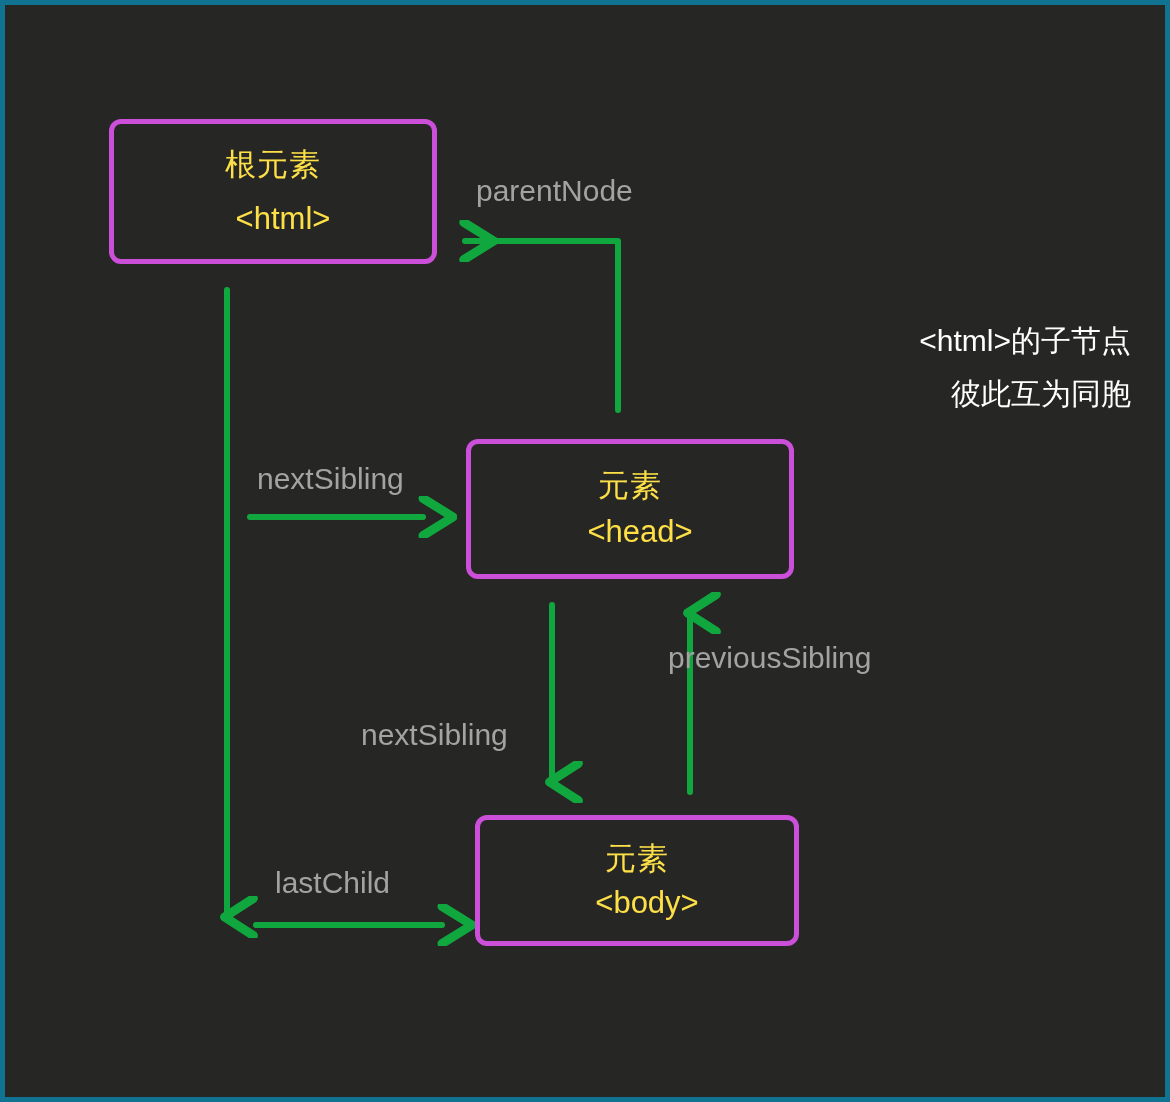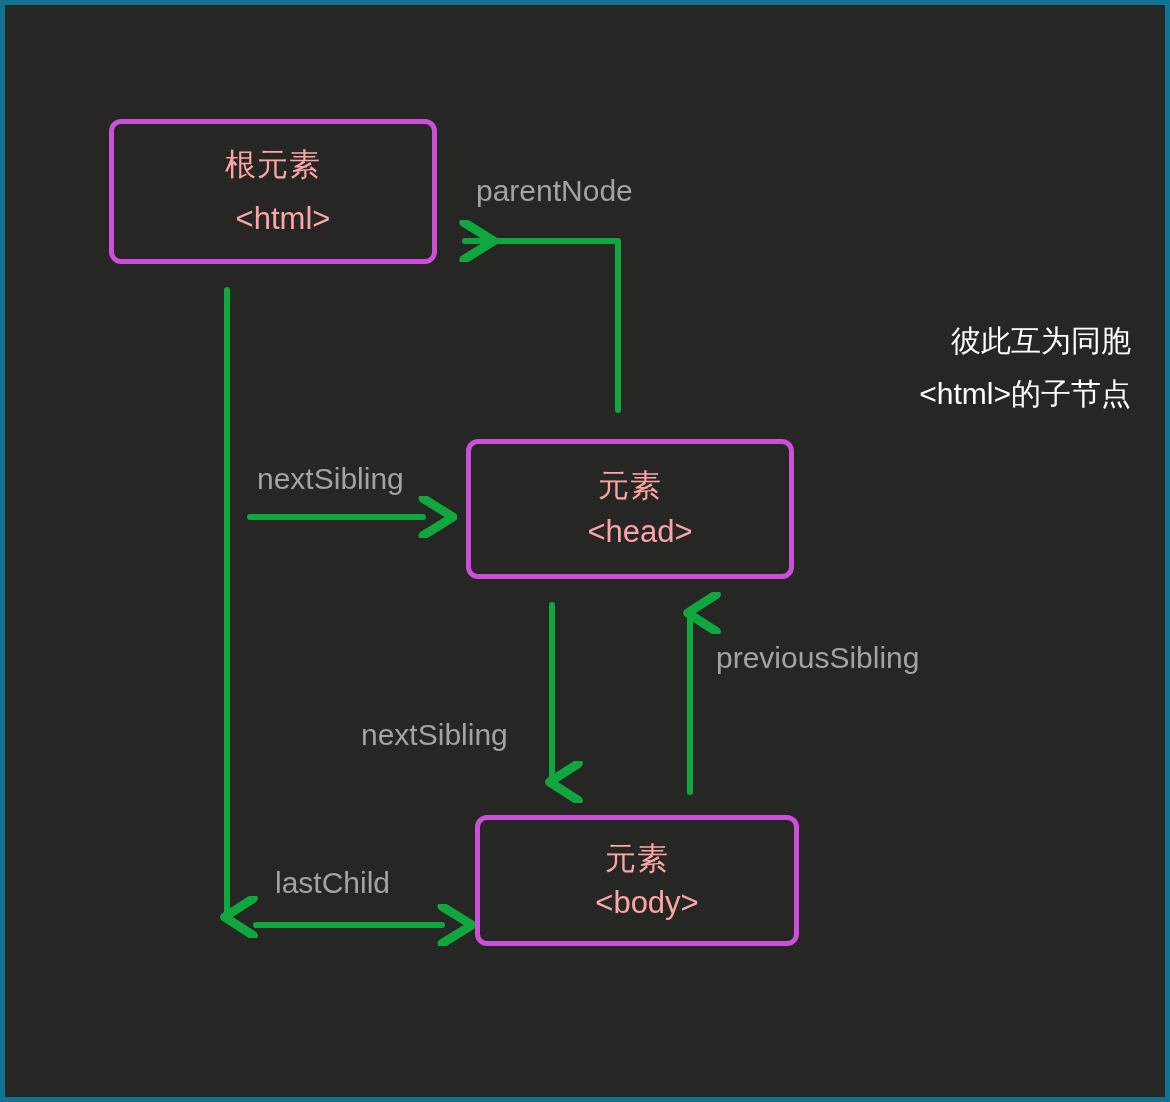--- a/index.html
+++ b/index.html
@@ -32,21 +32,21 @@
   .node {
     position: absolute;
     box-sizing: border-box;
     border: 5px solid #cb4fd9;
     border-radius: 12px;
     background: transparent;
     display: flex;
     flex-direction: column;
     align-items: center;
     justify-content: center;
-    color: #fca5a5;
+    color: #fde047;
   }
   .node .line1 {
     font-size: 31px;
     line-height: 1.15;
     letter-spacing: 1px;
     white-space: nowrap;
   }
   .node .line2 {
     font-size: 31px;
     line-height: 1.15;
@@ -65,21 +65,21 @@
     position: absolute;
     color: #a3a3a3;
     font-size: 30px;
     white-space: nowrap;
     line-height: 1.2;
   }
   #label-parentnode      { left: 471px; top: 168px; }
   #label-firstchild      { left: 252px; top: 456px; }
   #label-lastchild       { left: 270px; top: 860px; }
   #label-nextsibling     { left: 356px; top: 712px; }
-  #label-previoussibling { left: 711px; top: 635px; }
+  #label-previoussibling { left: 663px; top: 635px; }
 
   .note {
     position: absolute;
     color: #ffffff;
     font-size: 30px;
     line-height: 1.75;
     text-align: right;
     white-space: nowrap;
   }
   #note-siblings { right: 34px; top: 310px; }
@@ -143,18 +143,18 @@
       <span class="line2">&lt;body&gt;</span>
     </div>
 
     <div id="label-parentnode" class="label">parentNode</div>
     <div id="label-firstchild" class="label">nextSibling</div>
     <div id="label-lastchild" class="label">lastChild</div>
     <div id="label-nextsibling" class="label">nextSibling</div>
     <div id="label-previoussibling" class="label">previousSibling</div>
 
     <div id="note-siblings" class="note">
+      <div>&lt;html&gt;的子节点</div>
       <div>彼此互为同胞</div>
-      <div>&lt;html&gt;的子节点</div>
     </div>
 
   </div>
 </div>
 
 </body></html>

